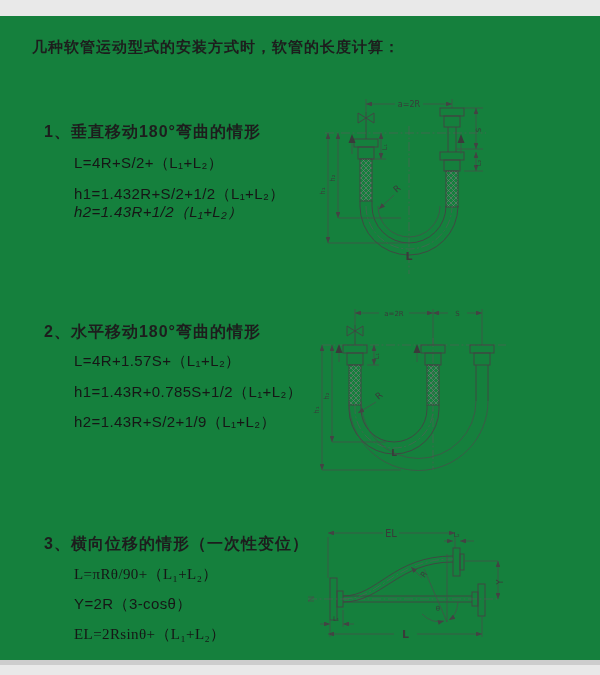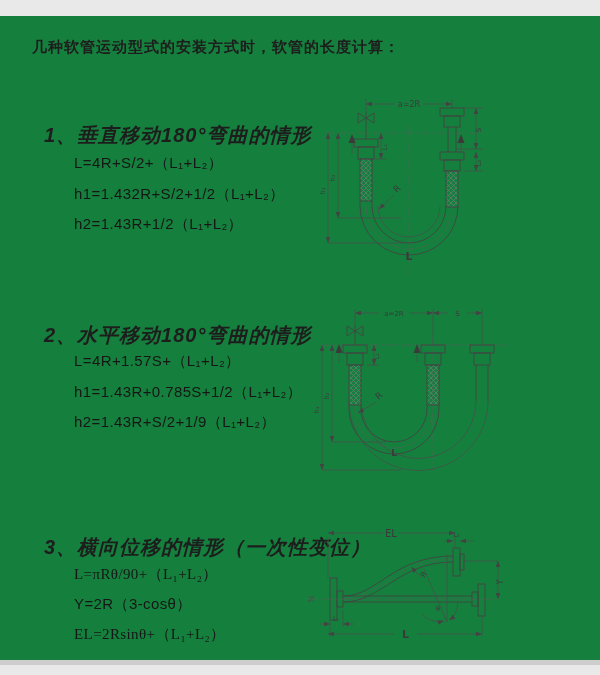--- a/index.html
+++ b/index.html
@@ -2,42 +2,42 @@
 <html><head>
 <meta charset="utf-8">
 <style>
   html,body{margin:0;padding:0;background:#e9e9e9;}
   .page{
     position:relative;width:600px;height:649px;background:#15803d;
     font-family:"Liberation Sans","DejaVu Sans",sans-serif;color:#1d1d1d;
     overflow:hidden;margin:16px auto;
   }
   .page-title{position:absolute;left:32px;top:22px;font-size:15px;font-weight:bold;letter-spacing:1px;}
-  .sec-heading{position:absolute;font-size:20px;font-weight:bold;letter-spacing:1px;font-style:italic;}
+  .sec-heading{position:absolute;font-size:16px;font-weight:bold;letter-spacing:1px;}
   .formula{position:absolute;font-size:15px;font-weight:500;letter-spacing:.4px;color:#161616;}
   svg{position:absolute;overflow:visible;}
   svg text{font-family:"DejaVu Sans","Liberation Sans",sans-serif;fill:#3a3a3a;}
   .thin{stroke:#4a4a4a;stroke-width:.7;fill:none;}
   .med{stroke:#434343;stroke-width:.9;fill:none;}
   .cl{stroke:#5a5a5a;stroke-width:.6;fill:none;stroke-dasharray:9 2.5 2 2.5;}
   .hatch{fill:url(#xh);stroke:#434343;stroke-width:.9;}
   .mov{fill:#3a3a3a;stroke:none;}
   .bottom-edge{position:absolute;left:0;bottom:0;width:600px;height:5px;background:#cdcdcd;}
 </style>
 </head>
 <body>
 
 <div class="page">
 
   <div class="page-title">几种软管运动型式的安装方式时，软管的长度计算：</div>
 
   <div class="sec-heading" style="left:44px;top:106px;">1、垂直移动180°弯曲的情形</div>
   <div class="formula" style="left:74px;top:138px;text-align:right;">L=4R+S/2+（L₁+L₂）</div>
   <div class="formula" style="left:74px;top:169px;">h1=1.432R+S/2+1/2（L₁+L₂）</div>
-  <div class="formula" style="left:74px;top:199px;">h2=1.43R+1/2（L₁+L₂）</div>
+  <div class="formula" style="left:74px;top:187px;font-style:italic;">h2=1.43R+1/2（L₁+L₂）</div>
 
   <svg style="left:311px;top:72px;" width="290" height="192" viewBox="0 0 290 192">
     <defs>
       <marker id="arw" viewBox="0 0 10 8" refX="10" refY="4" markerWidth="9" markerHeight="7" orient="auto-start-reverse">
         <path d="M0,0 L10,4 L0,8 Z" fill="#434343"></path>
       </marker>
       <pattern id="xh" width="5" height="5" patternUnits="userSpaceOnUse">
         <path d="M0,5 L5,0 M0,0 L5,5" stroke="#7a7a7a" stroke-width="0.6"></path>
       </pattern>
     </defs>

